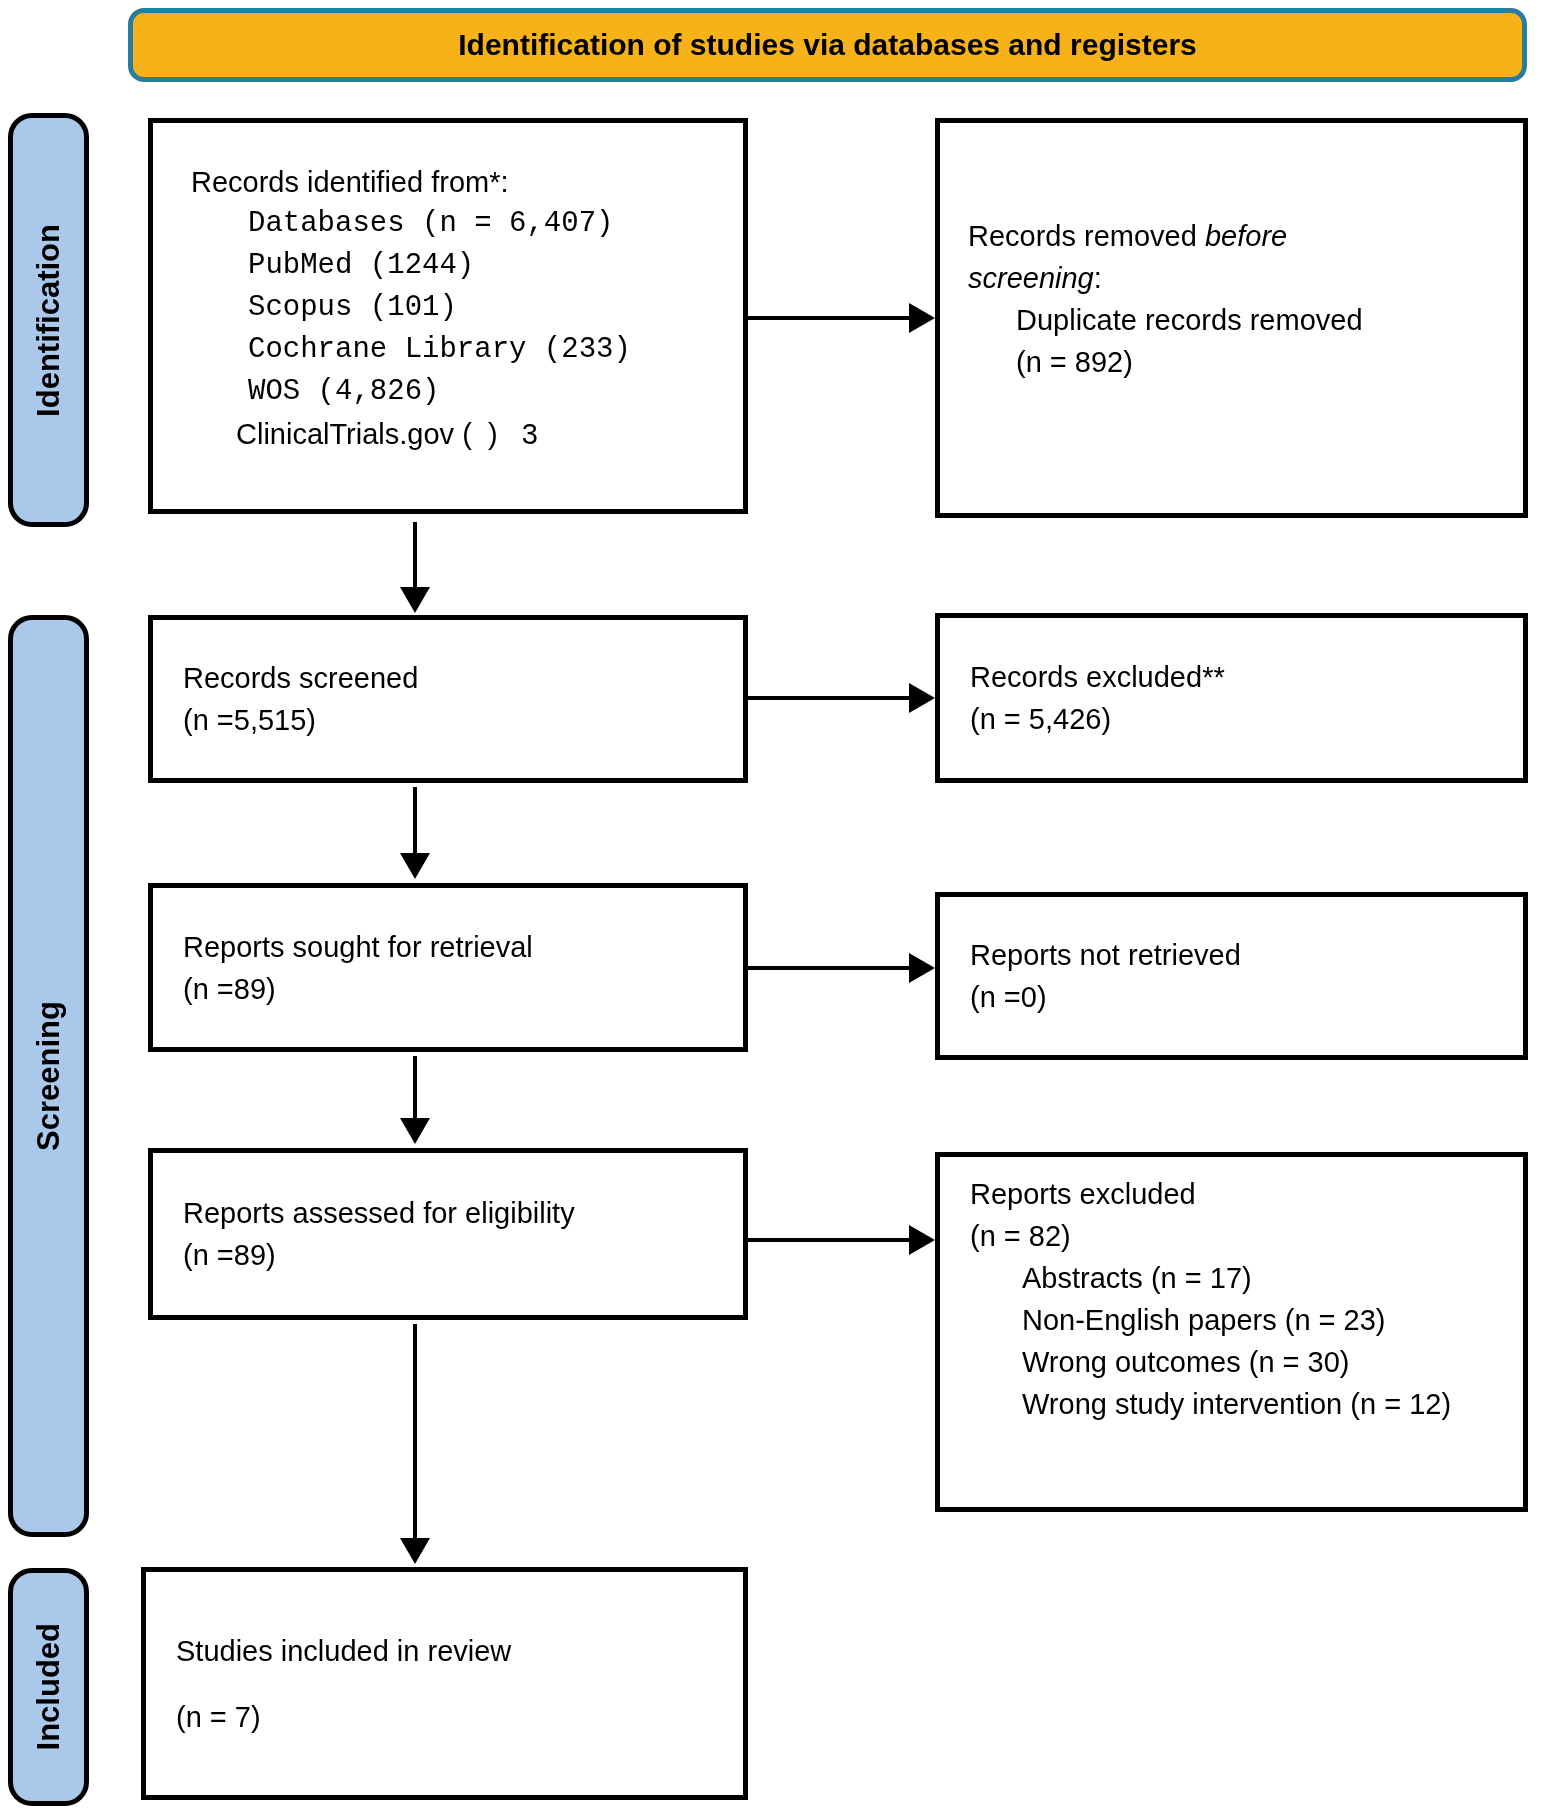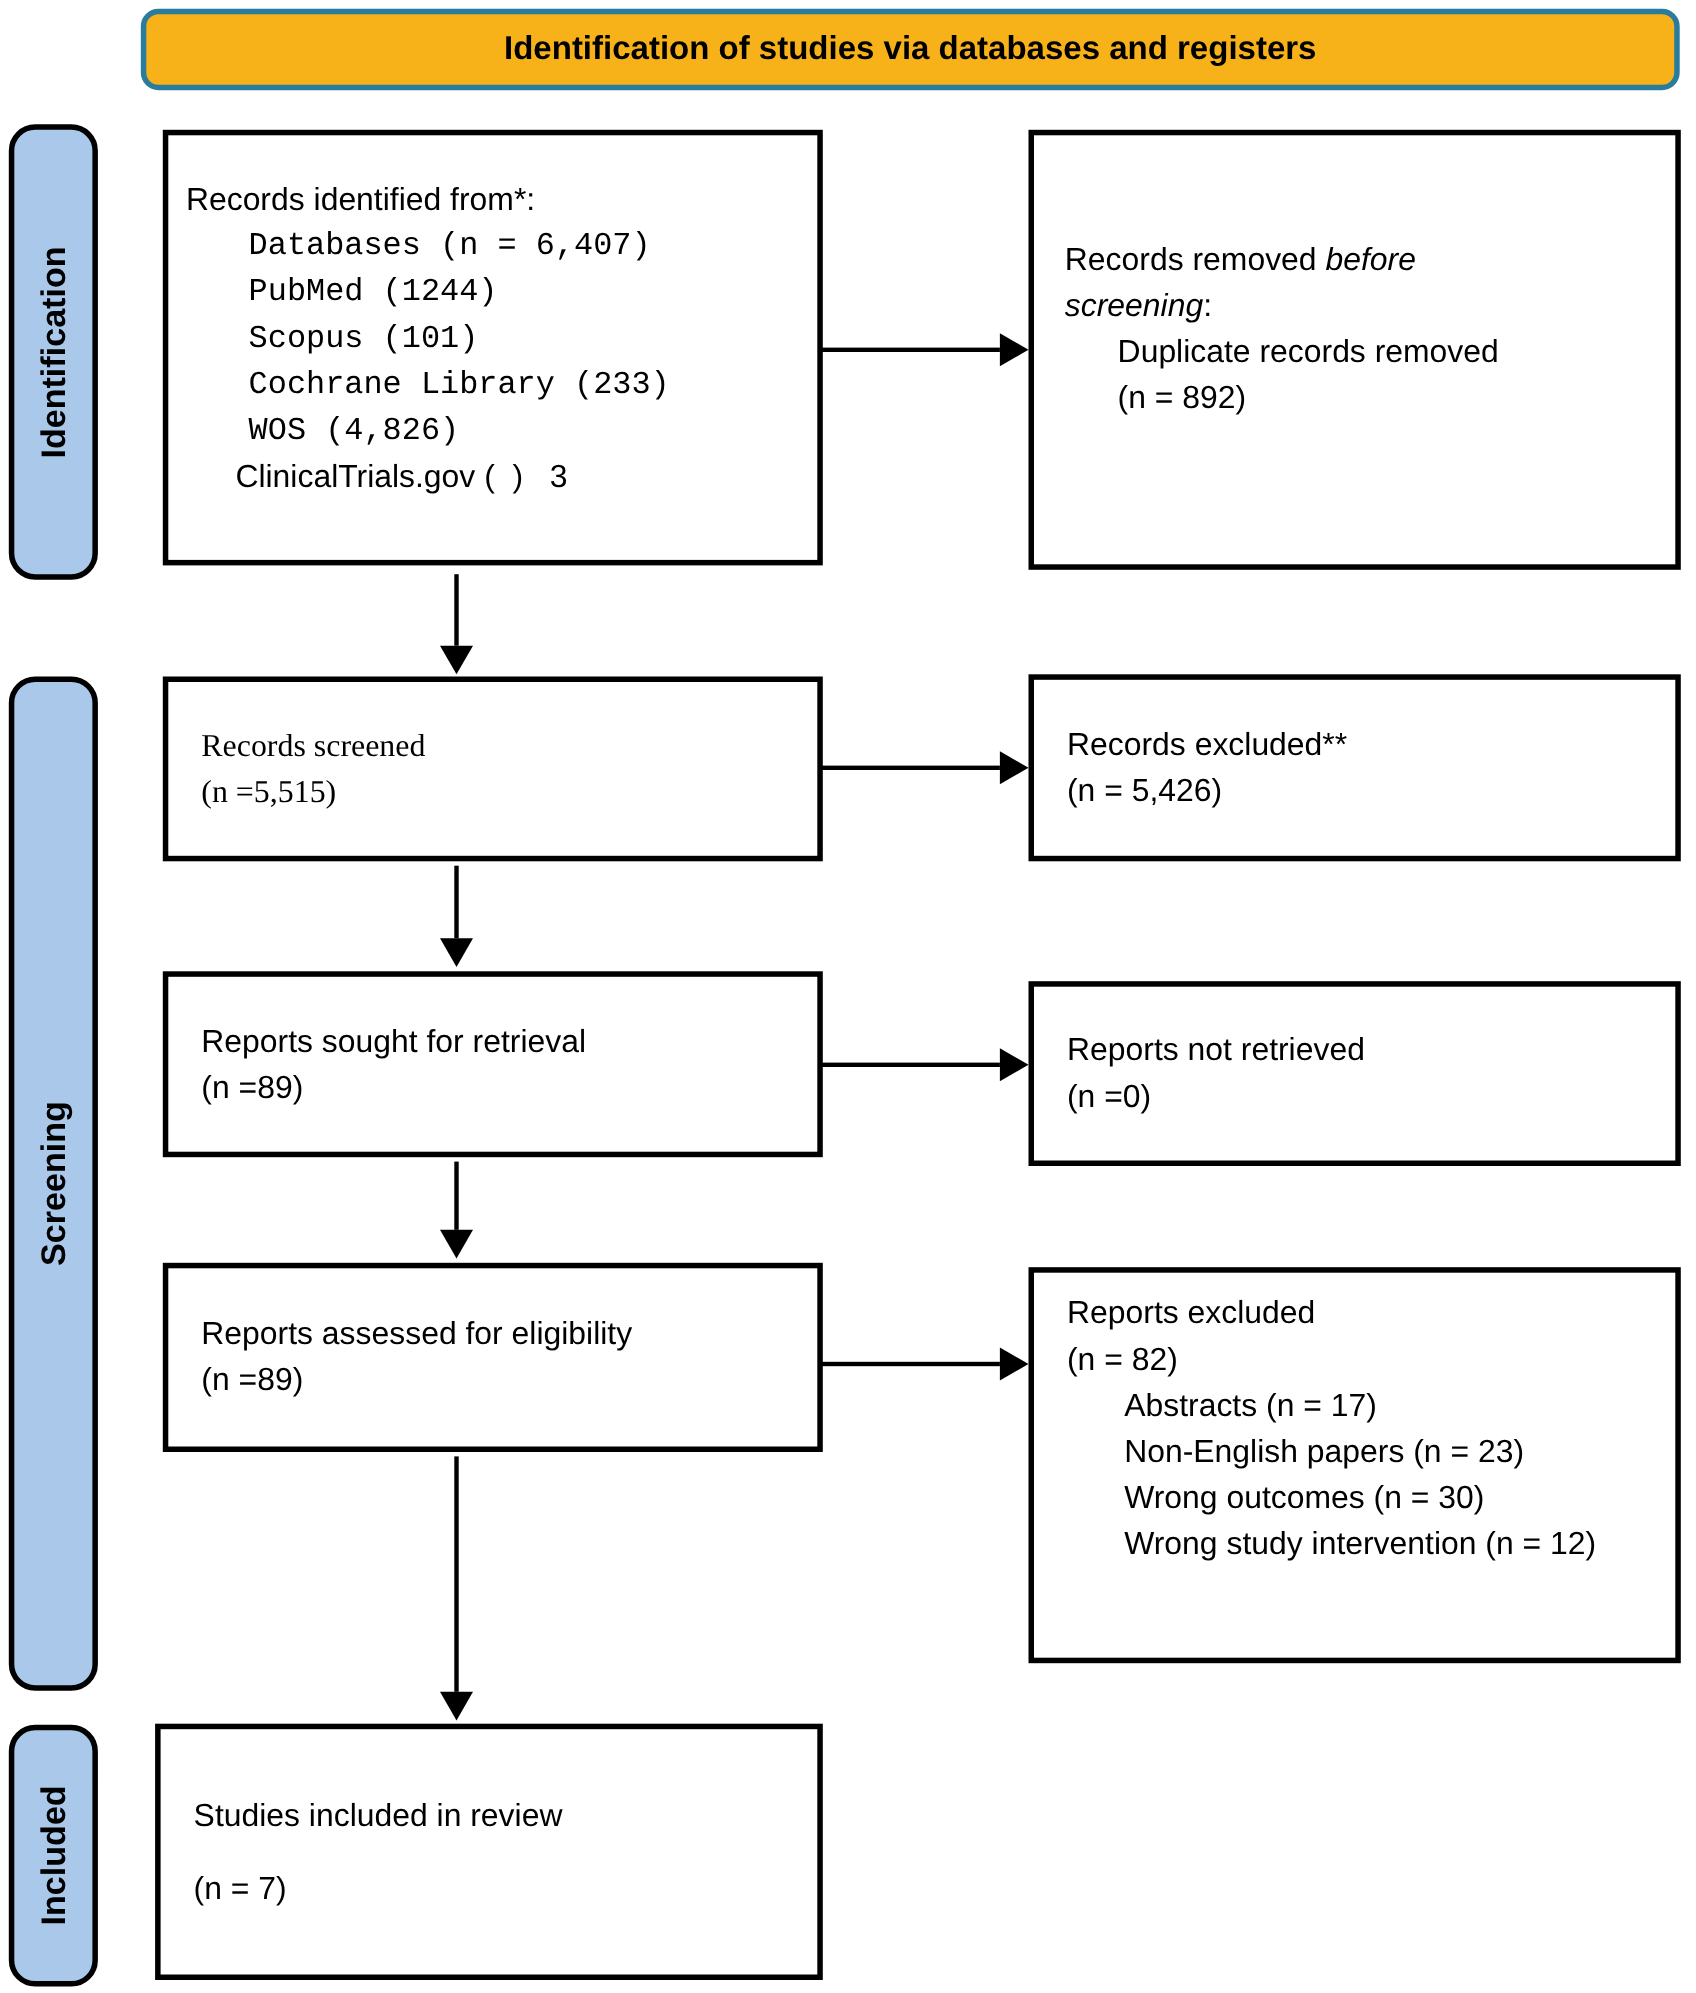--- a/index.html
+++ b/index.html
@@ -27,23 +27,23 @@
   .stage-identification{top:113px;height:414px;}
   .stage-screening{top:615px;height:922px;}
   .stage-included{top:1568px;height:238px;}
   
   .box{
     position:absolute;background:#fff;border:5px solid #000;
     box-sizing:border-box;font-size:29px;line-height:42px;
   }
   .col-l{left:148px;width:600px;}
   .col-r{left:935px;width:593px;}
-  .box-a{top:118px;height:396px;padding:38px 15px 0 16px;}
+  .box-a{top:118px;height:396px;padding:38px 15px 0 38px;}
   .box-r1{top:118px;height:400px;padding:92px 15px 0 28px;}
-  .box-b{top:615px;height:168px;font-family:Liberation Serif, serif;}
+  .box-b{top:615px;height:168px;}
   .box-r2{top:613px;height:170px;}
   .box-c{top:883px;height:169px;}
   .box-r3{top:892px;height:168px;}
   .box-d{top:1148px;height:172px;}
   .box-r4{top:1152px;height:360px;padding:16px 15px 0 30px;}
   .box-e{left:141px;width:607px;top:1567px;height:233px;gap:24px;}
   .vcenter{display:flex;flex-direction:column;justify-content:center;padding-left:30px;}
   .indent1{margin-left:57px;font-family:Liberation Mono, monospace;}
   .indent2{margin-left:45px;white-space:pre-wrap;}
   .indent3{margin-left:48px;}

